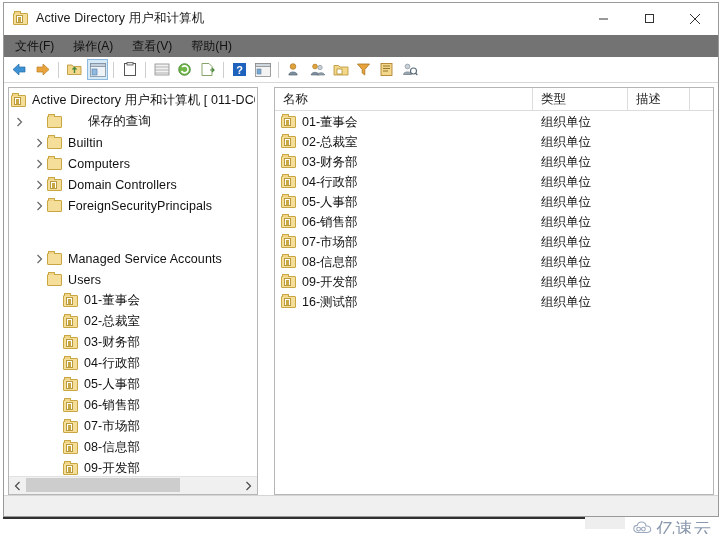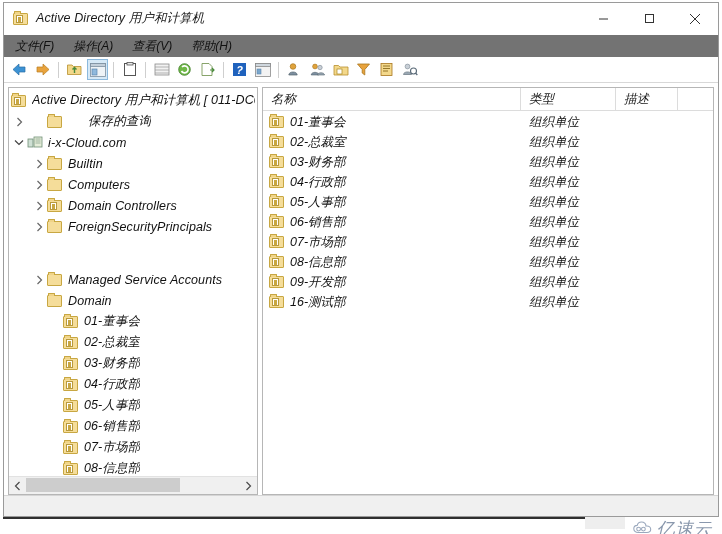--- a/index.html
+++ b/index.html
@@ -12,21 +12,20 @@
     font-size: 12px;
     color: #000000;
   }
   #app {
     position: relative;
     width: 722px;
     height: 534px;
     overflow: hidden;
     background: #ffffff;
     box-sizing: border-box;
-    font-style: italic;
   }
 
   
   .window {
     position: absolute;
     left: 3px;
     top: 2px;
     width: 716px;
     height: 515px;
     border: 1px solid #9a9a9a;
@@ -147,20 +146,21 @@
     width: 250px;
     min-width: 250px;
     display: flex;
     flex-direction: column;
   }
   .splitter { width: 4px; }
   .right-pane {
     flex: 1 1 auto;
     display: flex;
     flex-direction: column;
+    margin-left: 12px;
   }
 
   
   .tree {
     flex: 1 1 auto;
     overflow: hidden;
     padding-top: 2px;
     position: relative;
   }
   .tnode {
@@ -539,37 +539,20 @@
                 <svg width="7" height="10" viewBox="0 0 7 10">
                   <path d="M1.5 1 L5.5 5 L1.5 9" stroke="#666" stroke-width="1.2" fill="none"></path>
                 </svg>
               </span>
             <span class="ticon">
                 <span class="folder"></span>
               </span>
             <span class="tlabel">保存的查询</span>
           </div>
 
-          <div class="tnode" style="padding-left:2px;">
-            <span class="twist">
-                <svg width="10" height="7" viewBox="0 0 10 7">
-                  <path d="M1 1.5 L5 5.5 L9 1.5" stroke="#444" stroke-width="1.2" fill="none"></path>
-                </svg>
-              </span>
-            <span class="ticon">
-              <svg width="16" height="16" viewBox="0 0 16 16">
-                  <rect x="1" y="4" width="5" height="8" fill="#cfe0d4" stroke="#6f8f76" stroke-width="0.8"></rect>
-                  <rect x="7" y="2" width="8" height="10" fill="#e5edd9" stroke="#6f8f76" stroke-width="0.8"></rect>
-                  <line x1="8.5" y1="4" x2="13.5" y2="4" stroke="#7f9b86" stroke-width="0.7"></line>
-                  <line x1="8.5" y1="6" x2="13.5" y2="6" stroke="#7f9b86" stroke-width="0.7"></line>
-                  <line x1="8.5" y1="8" x2="13.5" y2="8" stroke="#7f9b86" stroke-width="0.7"></line>
-                </svg>
-            </span>
-            <span class="tlabel">i-x-Cloud.com</span>
-          </div>
 
           <div class="tnode" style="padding-left:22px;">
             <span class="twist">
                 <svg width="7" height="10" viewBox="0 0 7 10">
                   <path d="M1.5 1 L5.5 5 L1.5 9" stroke="#666" stroke-width="1.2" fill="none"></path>
                 </svg>
               </span>
             <span class="ticon">
                 <span class="folder"></span>
               </span>
@@ -623,21 +606,21 @@
                 <span class="folder"></span>
               </span>
             <span class="tlabel">Managed Service Accounts</span>
           </div>
 
           <div class="tnode" style="padding-left:22px;">
             <span class="twist"></span>
             <span class="ticon">
                 <span class="folder"></span>
               </span>
-            <span class="tlabel">Domain</span>
+            <span class="tlabel">Users</span>
           </div>
 
 
           <div class="tnode" style="padding-left:54px;">
             <span class="ticon">
                 <span class="folder"></span>
                 <span class="ou-badge"></span>
               </span>
             <span class="tlabel">01-董事会</span>
           </div>

